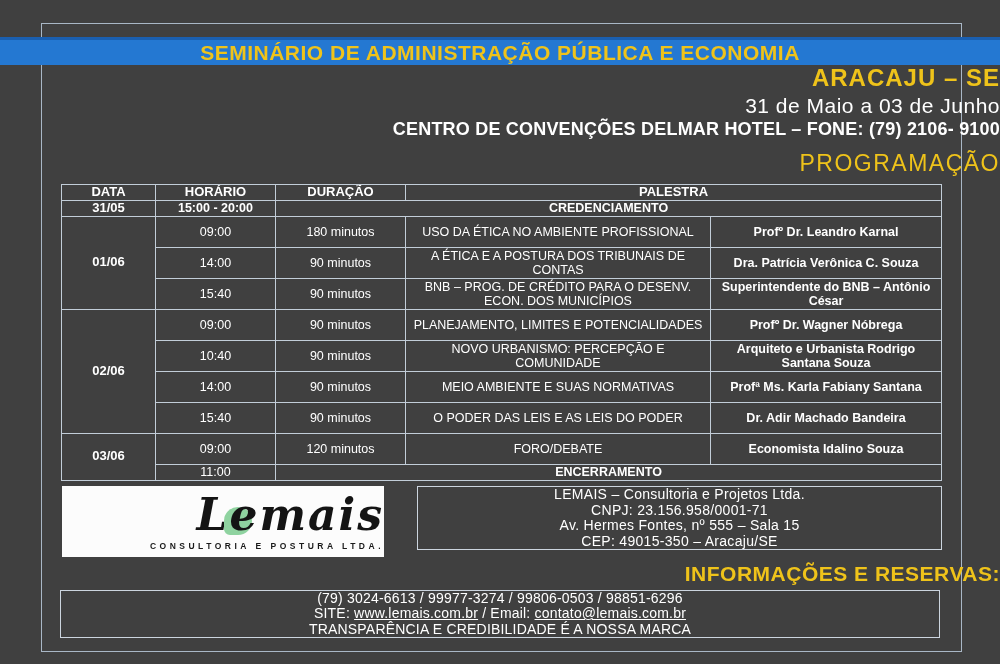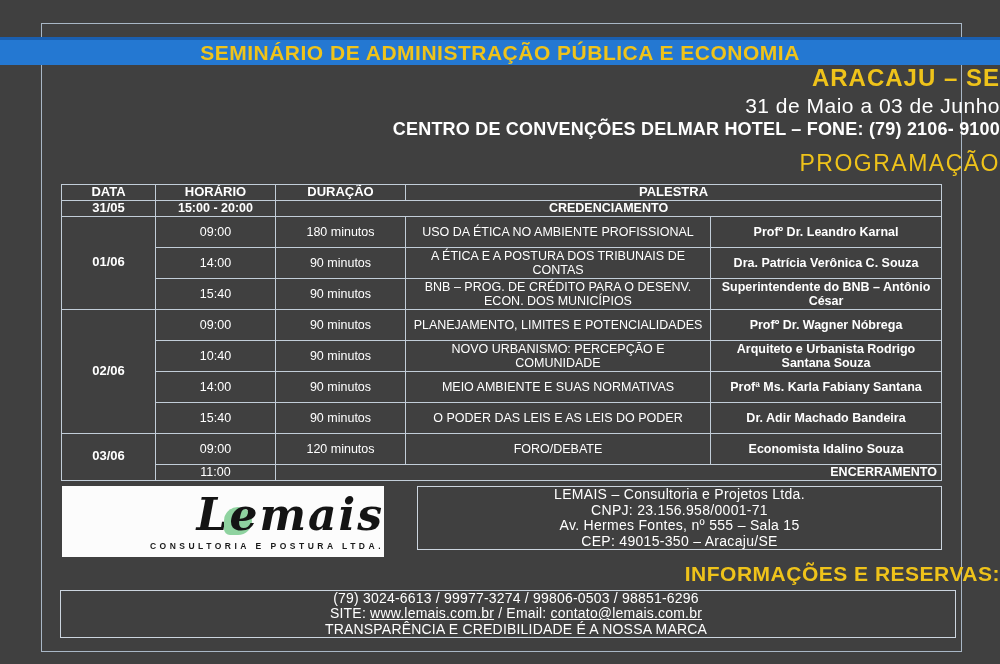--- a/index.html
+++ b/index.html
@@ -24,21 +24,21 @@
     border-collapse:collapse;table-layout:fixed;color:#ffffff;
     font-size:12.5px;text-align:center;}
   table.schedule td{border:1px solid #c2cdd8;padding:0 4px;line-height:1.15;
     vertical-align:middle;overflow:hidden;}
   tr.r-head td{height:15px;font-weight:bold;font-size:13px;}
   tr.r-cred td{height:14px;font-weight:bold;}
   tr.r-item td{height:30px;}
   tr.r-close td{height:15px;}
   td.c-date{font-weight:bold;font-size:13px;}
   td.c-speaker{font-weight:bold;}
-  td.c-close-label{font-weight:bold;text-align:right;}
+  td.c-close-label{font-weight:bold;}
 
   .logo-box{position:absolute;left:62px;top:486px;width:322px;height:71px;
     background:#fcfcfc;display:flex;flex-direction:column;align-items:flex-end;
     justify-content:center;}
   .logo-script{font-family:"DejaVu Serif",serif;font-style:italic;font-weight:bold;
     font-size:44px;line-height:1;color:#141414;letter-spacing:2px;}
   .logo-script .e-wrap{position:relative;display:inline-block;}
   .logo-script .green-blob{position:absolute;left:-5px;top:14px;width:28px;height:28px;
     border-radius:50% 50% 50% 6px;background:#8fd3a0;}
   .logo-script .e-char{position:relative;z-index:1;}
@@ -46,21 +46,21 @@
     margin-top:4px;white-space:nowrap;}
 
   .company-box{position:absolute;left:417px;top:486px;width:523px;height:62px;
     border:1px solid #ccd5df;color:#ffffff;font-size:14px;line-height:15.5px;
     display:flex;flex-direction:column;justify-content:center;text-align:center;
     letter-spacing:0.3px;}
   .reservas{top:562px;color:#efc31a;font-weight:bold;font-size:21px;letter-spacing:0.5px;}
   .contact-box{position:absolute;left:60px;top:590px;width:878px;height:46px;
     border:1px solid #ccd5df;color:#ffffff;font-size:14px;line-height:15.5px;
     display:flex;flex-direction:column;justify-content:center;text-align:center;
-    letter-spacing:0.2px;padding-left:16px;}
+    letter-spacing:0.2px;}
   .contact-box a{color:#ffffff;text-decoration:underline;}
 </style>
 </head>
 <body>
 
 <div class="poster">
 
   <div class="frame"></div>
 
   <div class="banner">

